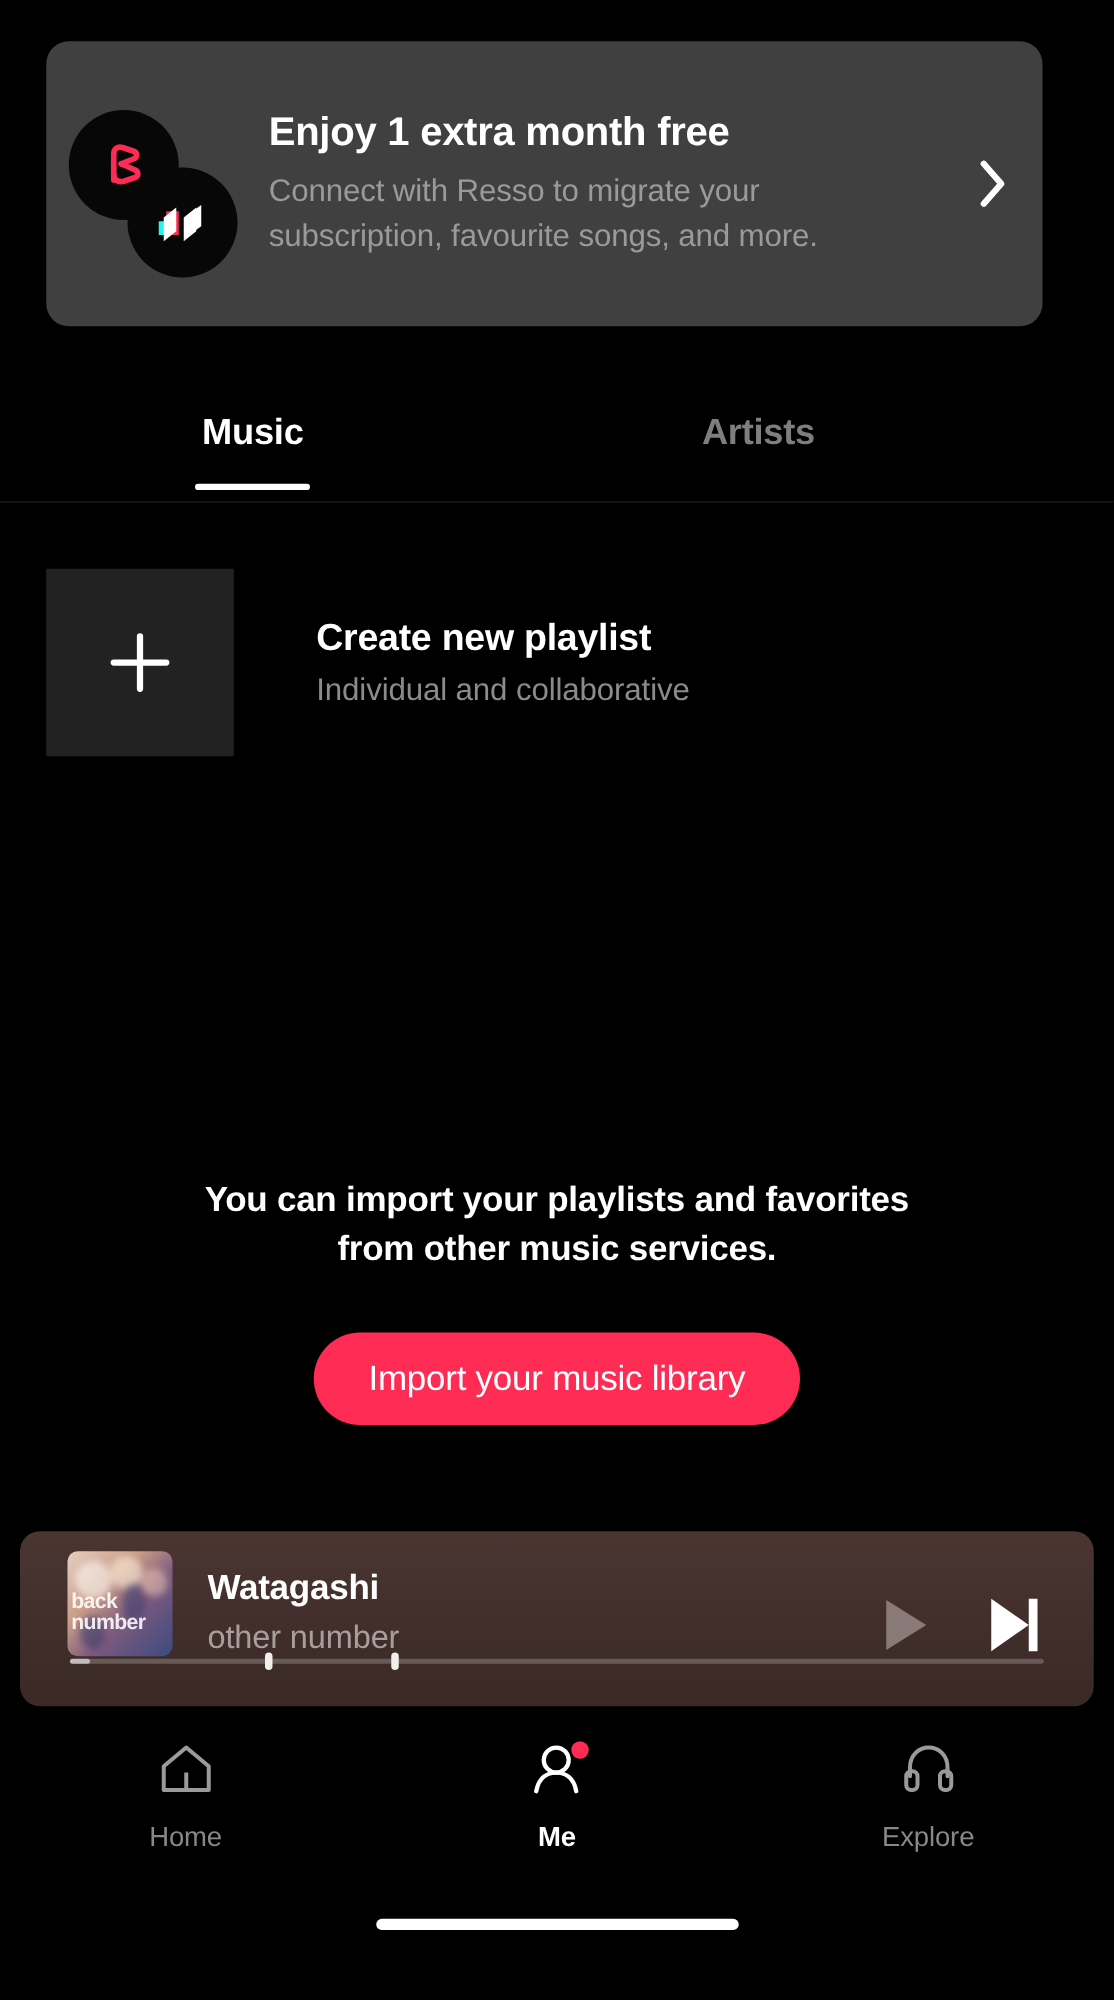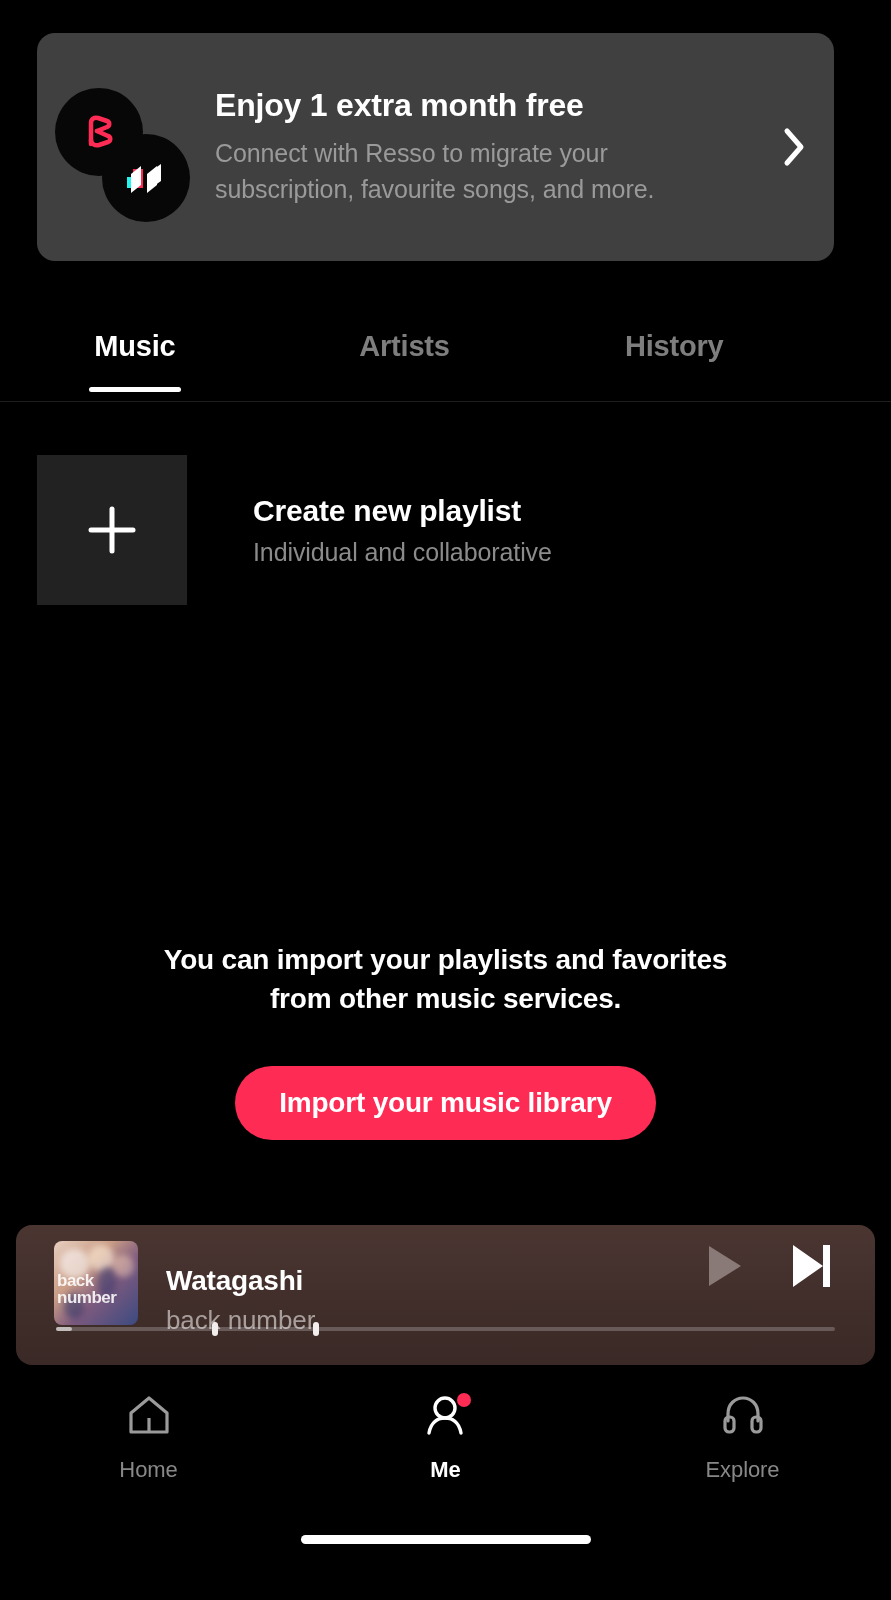--- a/index.html
+++ b/index.html
@@ -91,36 +91,36 @@
   }
   .import-text {
     font-size:28px; font-weight:bold; color:#fff; text-align:center;
     line-height:1.4; letter-spacing:-0.2px; max-width:580px;
   }
   .import-btn {
     margin-top:48px;
     background:#fe2c55; color:#fff; border:none;
     border-radius:50px; padding:0 44px; height:74px;
     font-family:"Liberation Sans", sans-serif;
-    font-size:28px; font-weight:bold; letter-spacing:-0.2px;
+    font-size:28px; font-weight:normal; letter-spacing:-0.2px;
     display:flex; align-items:center; justify-content:center;
     cursor:pointer;
   }
 
   
   .player {
     position:absolute; left:16px; top:1225px;
     width:859px; height:140px;
     background:linear-gradient(180deg,#4a3531 0%,#3a2926 100%);
     border-radius:16px;
     display:flex; flex-direction:column;
     overflow:hidden;
   }
   .player-main {
-    display:flex; align-items:flex-start; height:100px; padding:16px 24px 0 38px;
+    display:flex; align-items:flex-end; height:100px; padding:16px 24px 0 38px;
   }
   .album-art {
     width:84px; height:84px; flex:0 0 84px; border-radius:8px;
     position:relative; overflow:hidden;
     background:linear-gradient(135deg,#e8cfc0 0%,#c99c86 35%,#7d5a7e 60%,#3b4a80 100%);
   }
   .album-art .blob { position:absolute; border-radius:50%; filter:blur(3px); }
   .album-art-text {
     position:absolute; left:3px; top:32px;
     font-size:17px; font-weight:bold; color:rgba(255,255,255,.88);
@@ -217,24 +217,20 @@
 
 <div class="tabs">
   <div class="tab active">
     <span class="tab-label">Music</span>
     <span class="tab-underline"></span>
   </div>
   <div class="tab">
     <span class="tab-label">Artists</span>
 
   </div>
-  <div class="tab">
-    <span class="tab-label">History</span>
-
-  </div>
 </div>
 <div class="tabs-divider"></div>
 
 <div class="create-row">
   <div class="create-thumb">
     <svg width="62" height="62" viewBox="0 0 62 62">
       <line x1="31" y1="10" x2="31" y2="52" stroke="#ffffff" stroke-width="5" stroke-linecap="round"></line>
       <line x1="10" y1="31" x2="52" y2="31" stroke="#ffffff" stroke-width="5" stroke-linecap="round"></line>
     </svg>
   </div>
@@ -254,21 +250,21 @@
     <div class="album-art">
       <div class="blob" style="width:30px;height:30px;left:6px;top:8px;background:rgba(255,255,255,.55);"></div>
       <div class="blob" style="width:26px;height:26px;left:34px;top:4px;background:rgba(255,240,220,.6);"></div>
       <div class="blob" style="width:22px;height:22px;left:58px;top:14px;background:rgba(255,220,190,.45);"></div>
       <div class="blob" style="width:18px;height:30px;left:44px;top:26px;background:rgba(60,60,110,.55);"></div>
       <div class="blob" style="width:20px;height:26px;left:10px;top:52px;background:rgba(40,50,100,.5);"></div>
       <div class="album-art-text">back<br>number</div>
     </div>
     <div class="player-meta">
       <div class="player-title">Watagashi</div>
-      <div class="player-artist">back number</div>
+      <div class="player-artist">other number</div>
     </div>
     <div class="player-controls">
       <button class="ctrl">
         <svg width="44" height="50" viewBox="0 0 44 50">
           <polygon points="8,5 40,25 8,45" fill="#8a7a77"></polygon>
         </svg>
       </button>
       <button class="ctrl">
         <svg width="48" height="50" viewBox="0 0 48 50">
           <polygon points="6,4 36,25 6,46" fill="#ffffff"></polygon>

